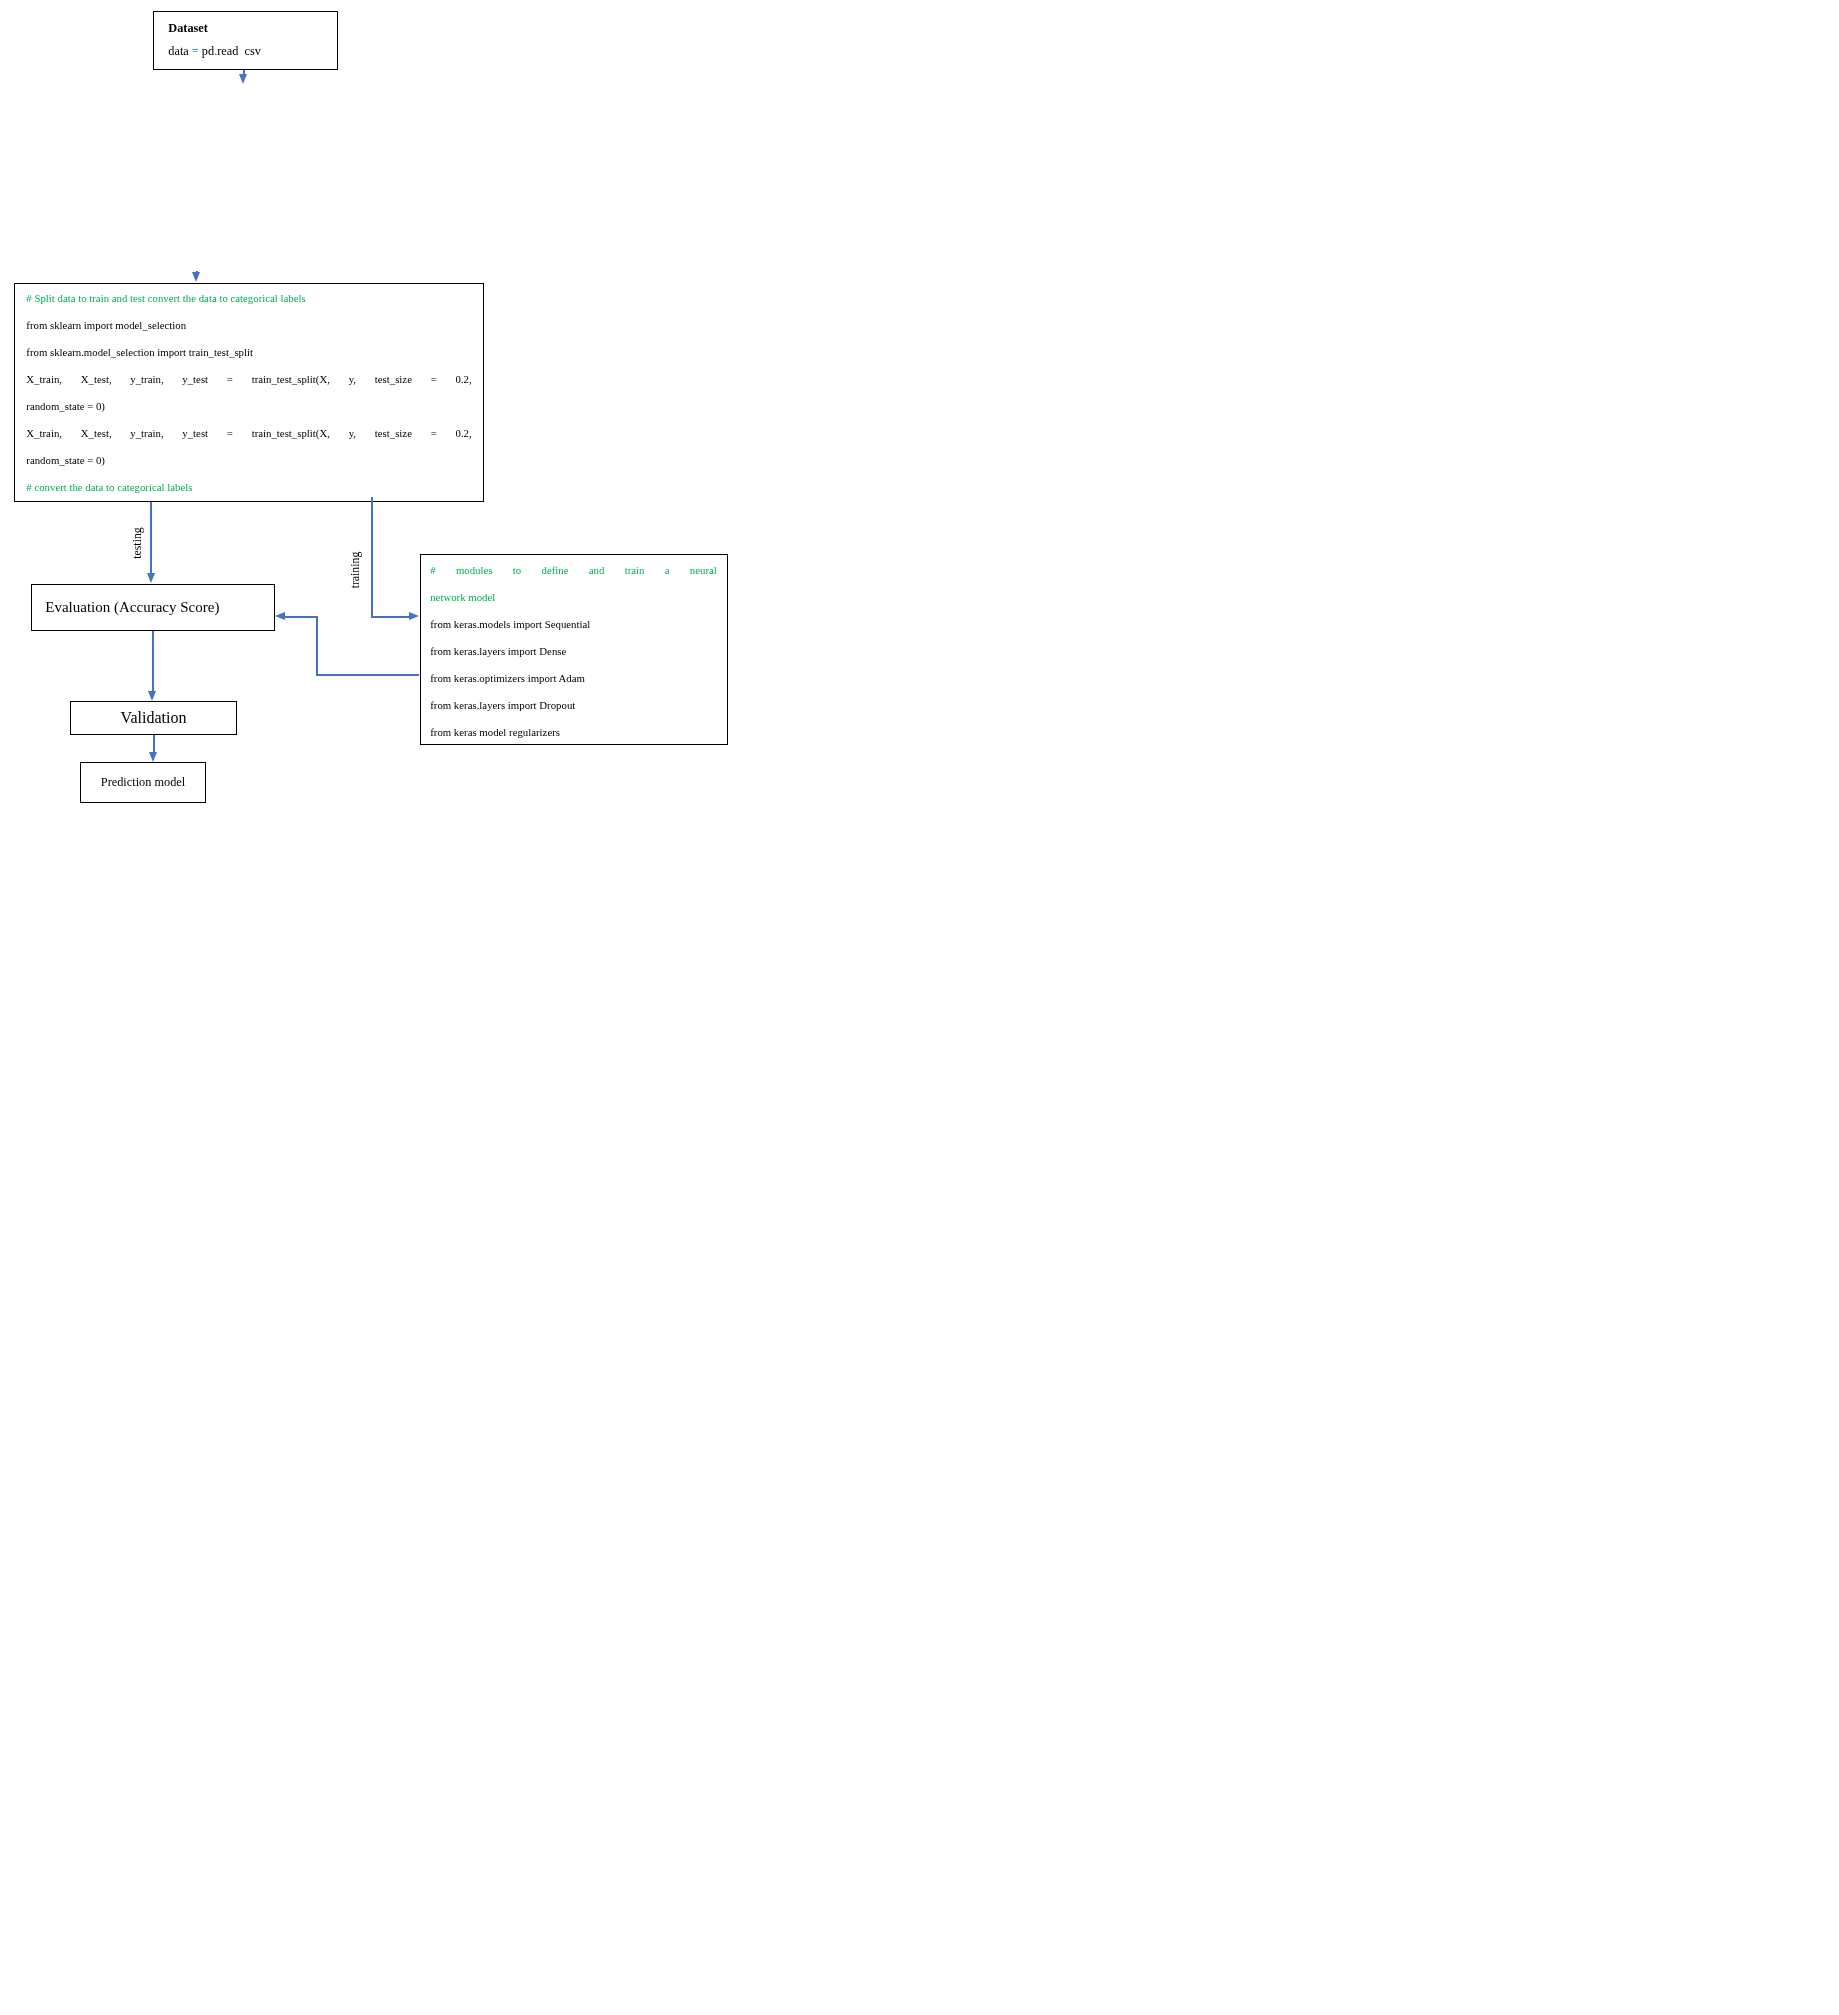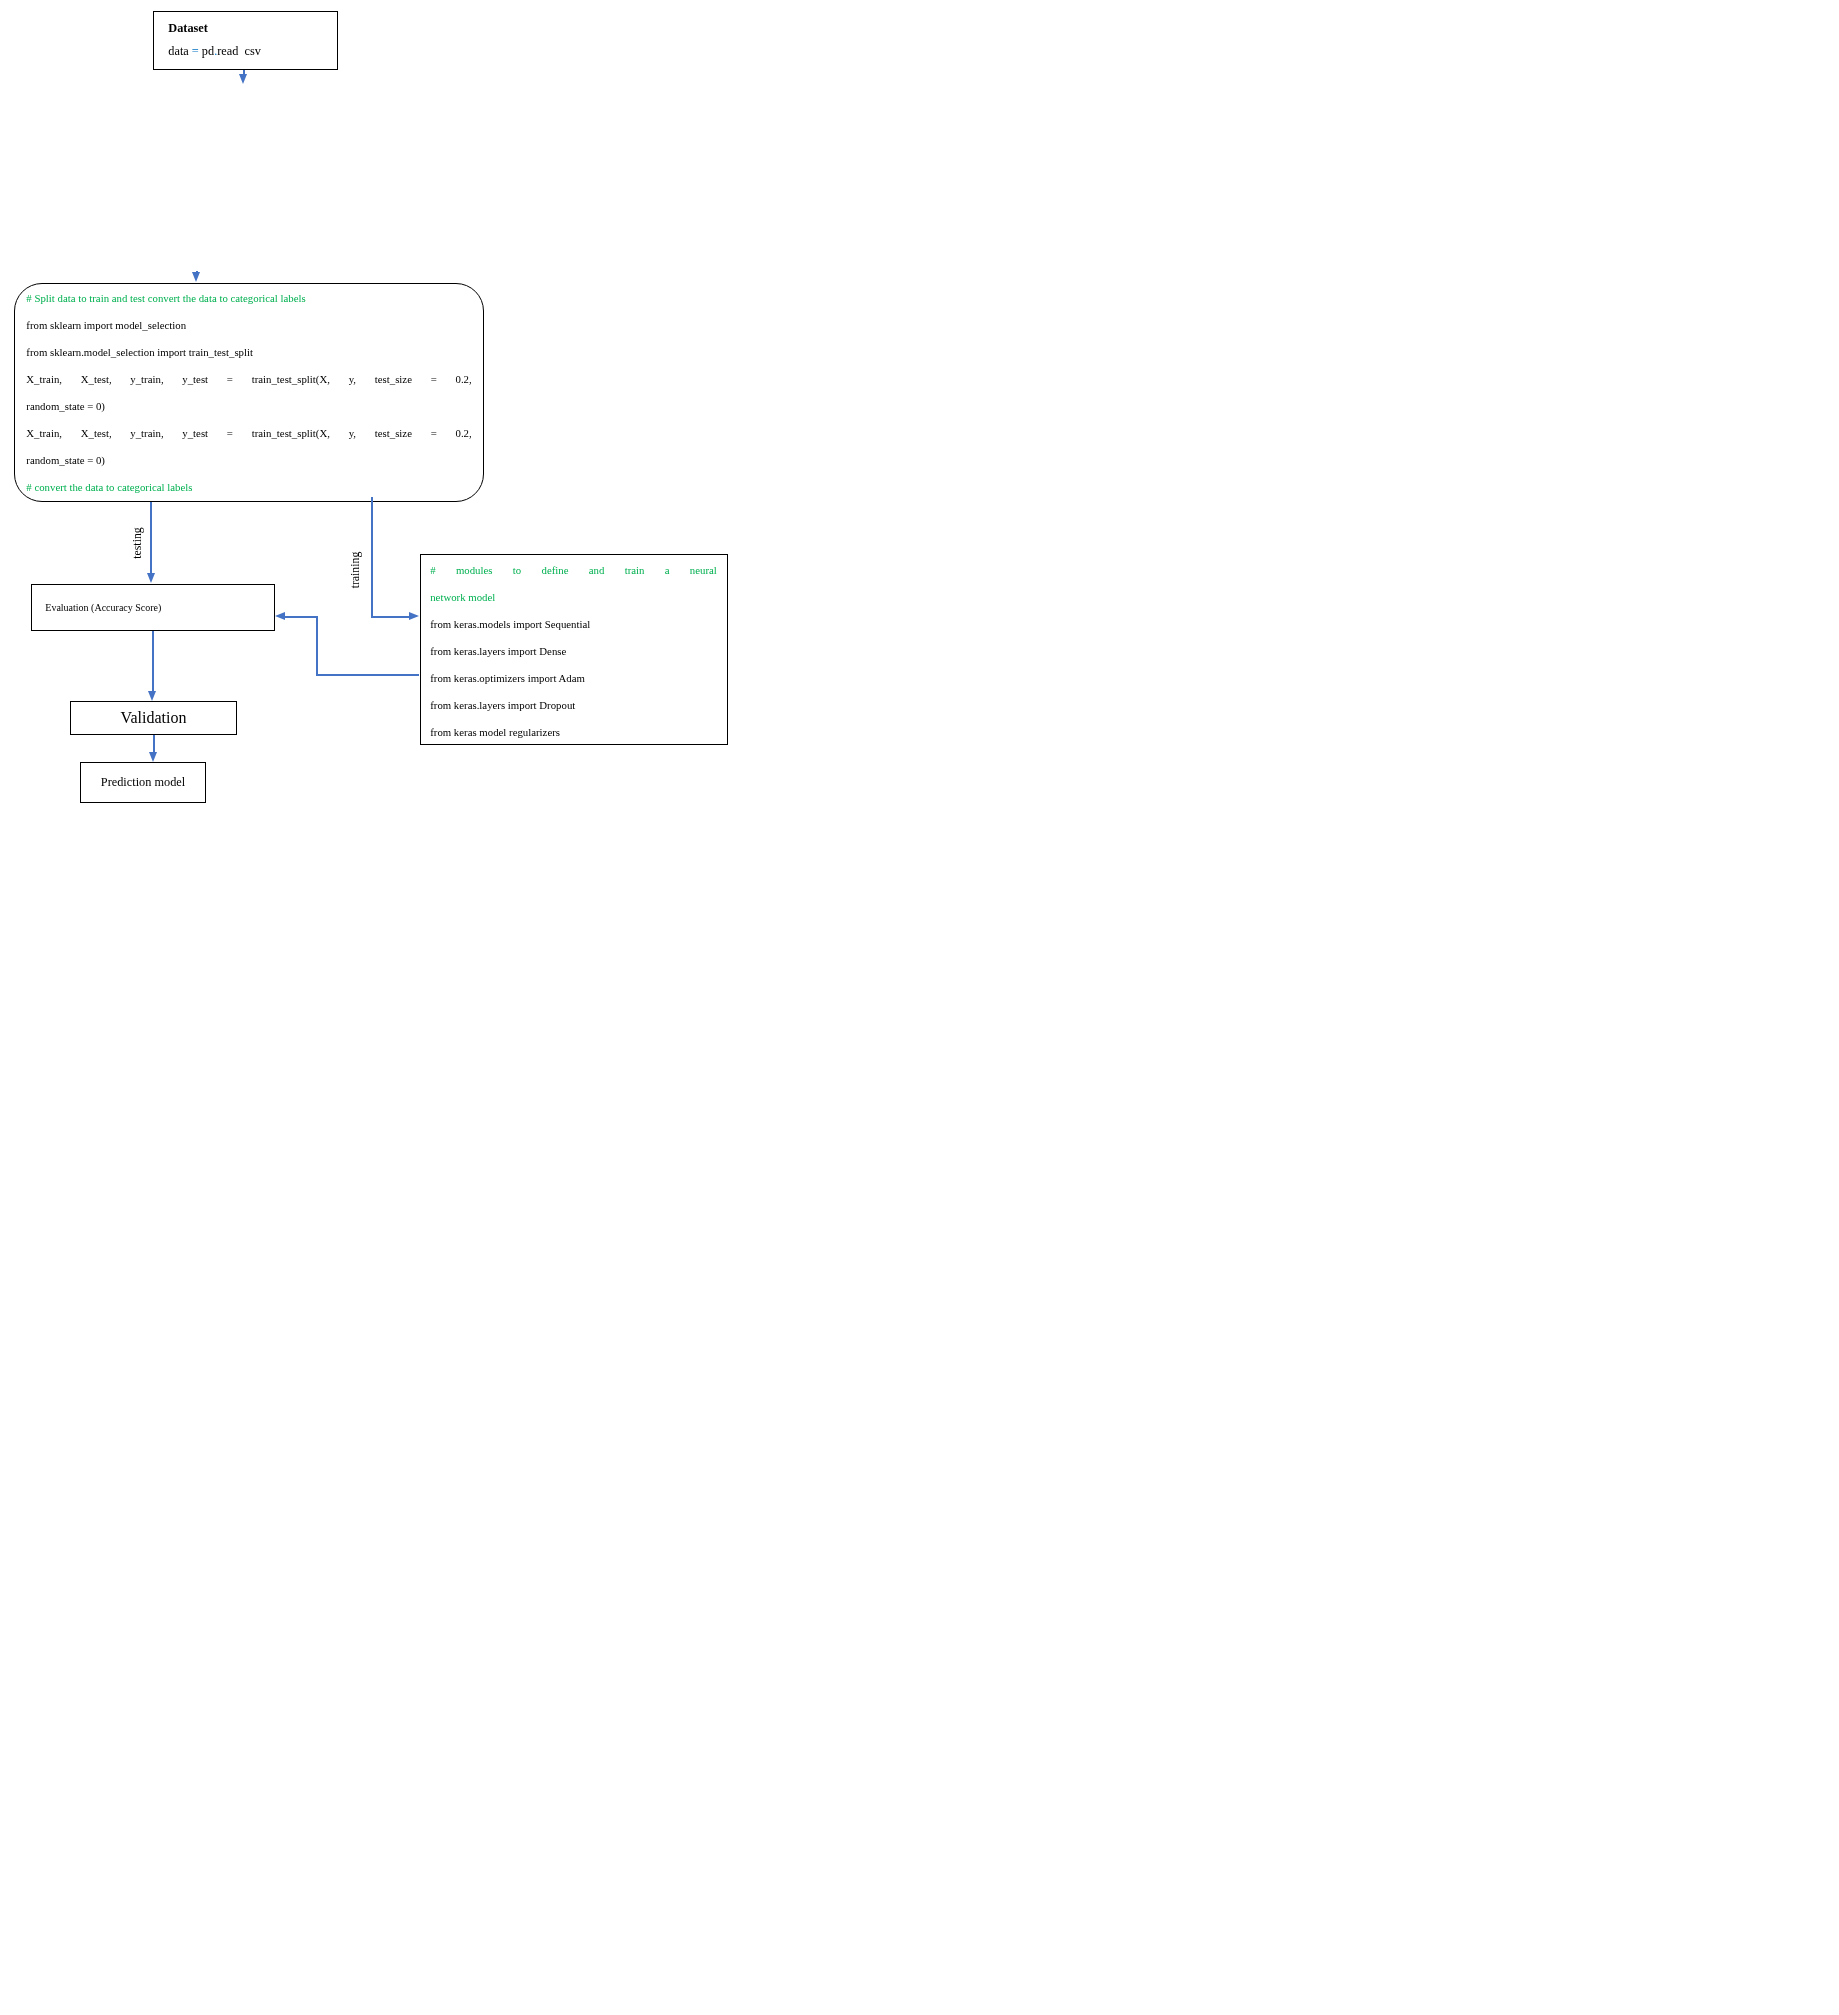--- a/index.html
+++ b/index.html
@@ -23,29 +23,29 @@
   #box-dataset{left:153px;top:10.8px;width:185px;height:59px;padding:5.1px 0 0 14.3px;font-size:12.3px;}
   #box-dataset .row{line-height:23.6px;}
   #box-dataset .title{font-weight:bold;}
 
   
   #box-preprocessing{left:147px;top:85px;width:201px;height:186px;padding:2px 7.2px 0 13.3px;font-size:10.8px;}
   #box-preprocessing .row{line-height:26px;}
   #box-preprocessing .title{font-weight:bold;font-style:italic;text-align:center;font-size:11.8px;white-space:normal;}
 
   
-  #box-split{left:14px;top:283px;width:470px;height:219px;padding:1px 11.3px 0 11.3px;font-size:10.8px;border-radius:28px;}
+  #box-split{left:14px;top:283px;width:470px;height:219px;padding:1px 11.3px 0 11.3px;font-size:10.8px;}
   #box-split .row{line-height:27px;}
 
   
   #box-keras{left:420px;top:554px;width:308px;height:191px;padding:2px 10.2px 0 9.2px;font-size:10.8px;}
   #box-keras .row{line-height:27px;}
 
   
-  #box-evaluation{left:31px;top:584px;width:244px;height:47px;display:flex;align-items:center;padding-left:13.3px;font-size:10px;}
+  #box-evaluation{left:31px;top:584px;width:244px;height:47px;display:flex;align-items:center;padding-left:13.3px;font-size:15px;}
   #box-validation{left:70px;top:701px;width:167px;height:34px;display:flex;align-items:center;justify-content:center;font-size:16px;}
   #box-prediction{left:80px;top:762px;width:126px;height:41px;display:flex;align-items:center;justify-content:center;font-size:12.3px;}
 </style>
 </head>
 <body>
 
 <div id="canvas">
 
   <div class="box" id="box-dataset">
     <span class="row title">Dataset</span>

